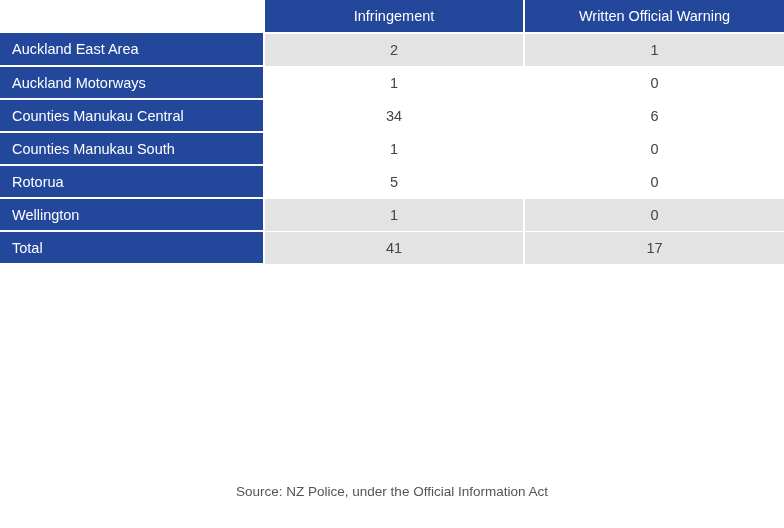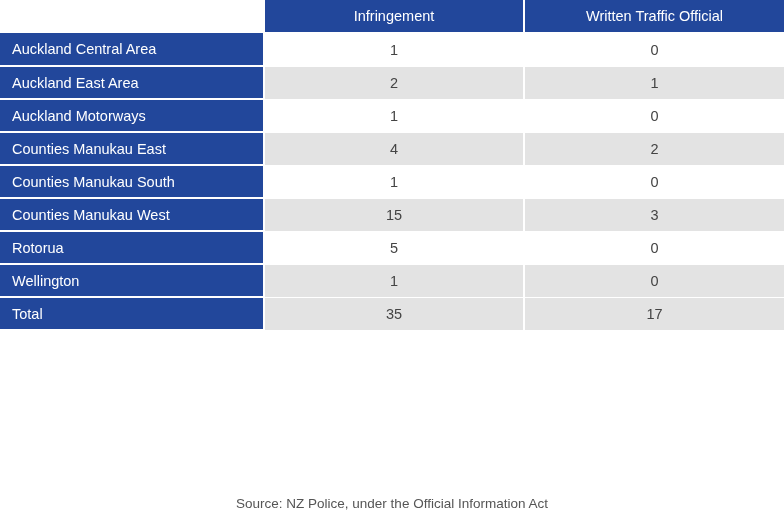--- a/index.html
+++ b/index.html
@@ -63,21 +63,21 @@
     background: #ffffff;
     border-left: 2px solid #ffffff;
     border-bottom: 1px solid #ffffff;
   }
   tbody tr.alt td.val {
     background: #e3e3e3;
   }
   .footnote {
     position: absolute;
     left: 0;
-    top: 496px;
+    top: 484px;
     width: 784px;
     text-align: center;
     font-size: 13.5px;
     color: #555555;
     white-space: nowrap;
     overflow: hidden;
   }
 </style>
 </head>
 <body>
@@ -87,67 +87,57 @@
   <table class="data-table">
     <colgroup>
       <col class="c-label">
       <col class="c-val">
       <col class="c-val">
     </colgroup>
     <thead>
       <tr>
         <th class="corner"></th>
         <th class="colhead">Infringement</th>
-        <th class="colhead">Written Traffic Official</th>
+        <th class="colhead">Written Official Warning</th>
       </tr>
     </thead>
     <tbody>
-      <tr>
-        <th class="rowhead">Auckland Central Area</th>
-        <td class="val">1</td>
-        <td class="val">0</td>
-      </tr>
       <tr class="alt">
         <th class="rowhead">Auckland East Area</th>
         <td class="val">2</td>
         <td class="val">1</td>
       </tr>
       <tr>
         <th class="rowhead">Auckland Motorways</th>
         <td class="val">1</td>
         <td class="val">0</td>
       </tr>
-      <tr class="alt">
-        <th class="rowhead">Counties Manukau East</th>
-        <td class="val">4</td>
-        <td class="val">2</td>
+      <tr>
+        <th class="rowhead">Counties Manukau Central</th>
+        <td class="val">34</td>
+        <td class="val">6</td>
       </tr>
       <tr>
         <th class="rowhead">Counties Manukau South</th>
         <td class="val">1</td>
         <td class="val">0</td>
-      </tr>
-      <tr class="alt">
-        <th class="rowhead">Counties Manukau West</th>
-        <td class="val">15</td>
-        <td class="val">3</td>
       </tr>
       <tr>
         <th class="rowhead">Rotorua</th>
         <td class="val">5</td>
         <td class="val">0</td>
       </tr>
       <tr class="alt">
         <th class="rowhead">Wellington</th>
         <td class="val">1</td>
         <td class="val">0</td>
       </tr>
       <tr class="alt">
         <th class="rowhead">Total</th>
-        <td class="val">35</td>
+        <td class="val">41</td>
         <td class="val">17</td>
       </tr>
     </tbody>
   </table>
 
   <div class="footnote">Source: NZ Police, under the Official Information Act</div>
 
 </div>
 
 </body></html>

